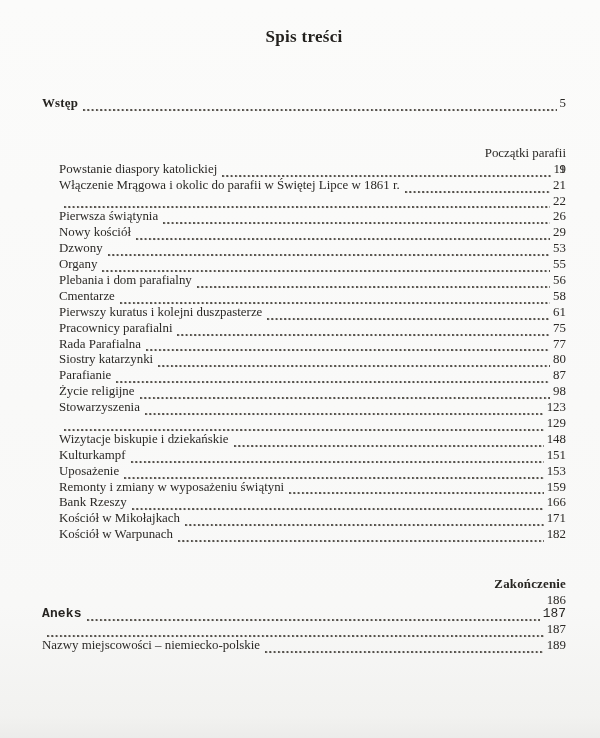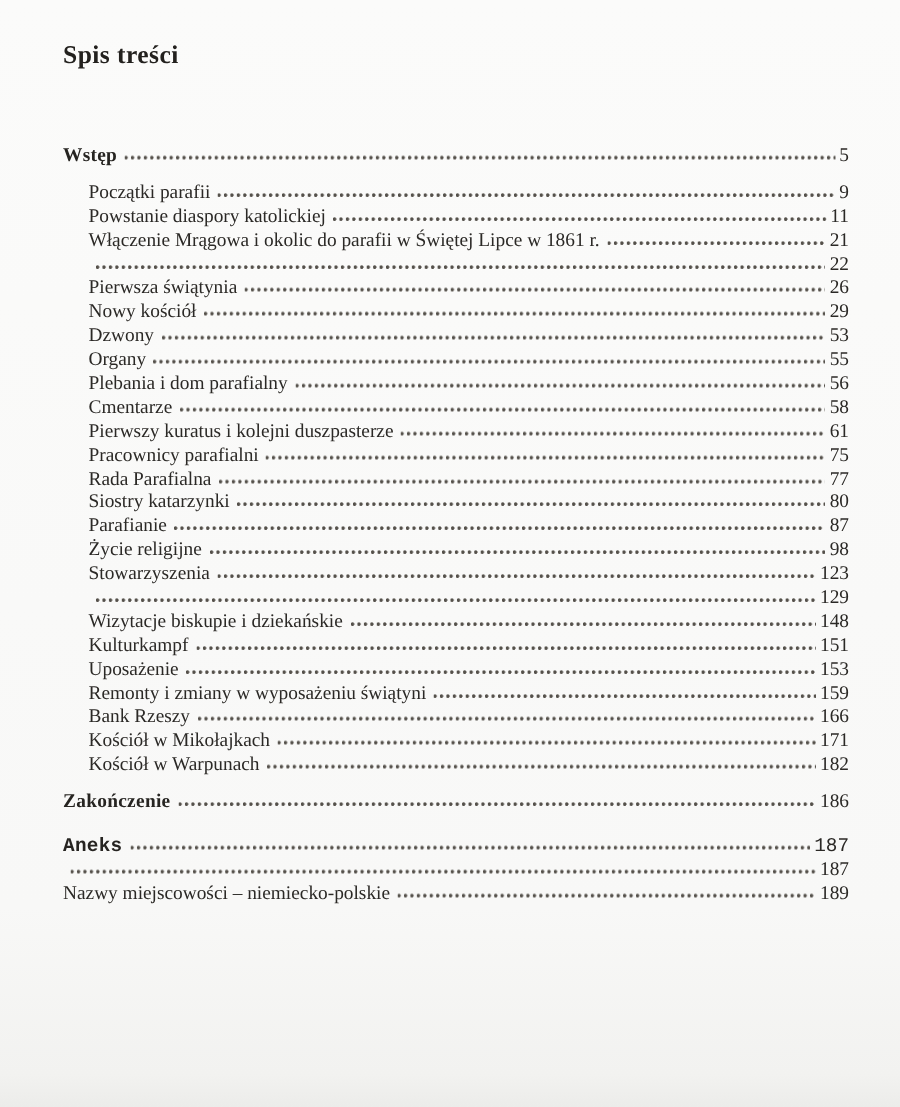--- a/index.html
+++ b/index.html
@@ -15,36 +15,37 @@
     background:
       linear-gradient(180deg, #fbfbfa 0%, #f8f8f7 82%, #f2f2f0 97%, #ececea 100%);
     color: #2b2926;
     font-family: "Liberation Serif", "DejaVu Serif", serif;
     overflow: hidden;
     box-sizing: border-box;
     padding: 27px 34px 0 42px;
   }
   .title {
     margin: 0 0 49px 0;
+    text-align: center;
     font-size: 17px;
     font-weight: 700;
     letter-spacing: 0.3px;
     color: #23211e;
   }
   .toc {
     font-size: 12.9px;
   }
   .row {
     display: flex;
-    align-items: center;
+    align-items: flex-end;
     height: 15.9px;
     line-height: 15.9px;
     white-space: nowrap;
   }
-  .row.gap-lg { margin-top: 9px; }
+  .row.gap-lg { margin-top: 34px; flex-direction: column; }
   .row.gap-md { margin-top: 13px; font-family: Liberation Mono, monospace; }
   .row.indent { padding-left: 17px; }
   .row.bold .label { font-weight: 700; letter-spacing: 0.2px; color: #262421; }
   .label {
     flex: 0 0 auto;
   }
   .dots {
     flex: 1 1 auto;
     height: 6px;
     margin: 0 3px 0 5px;

